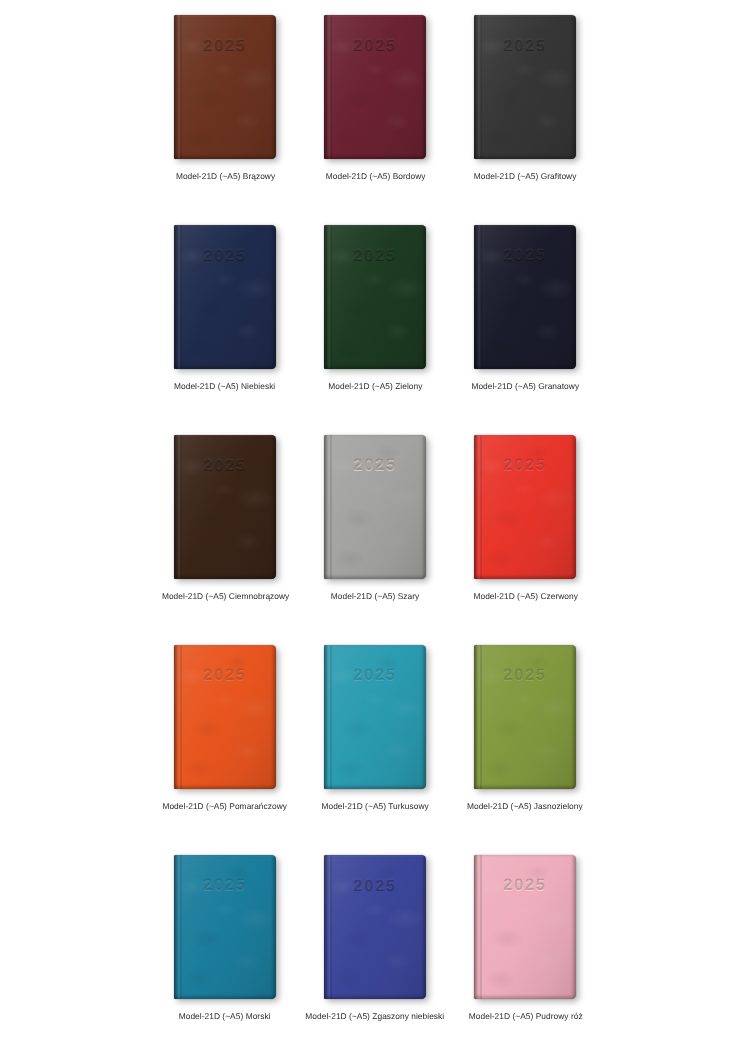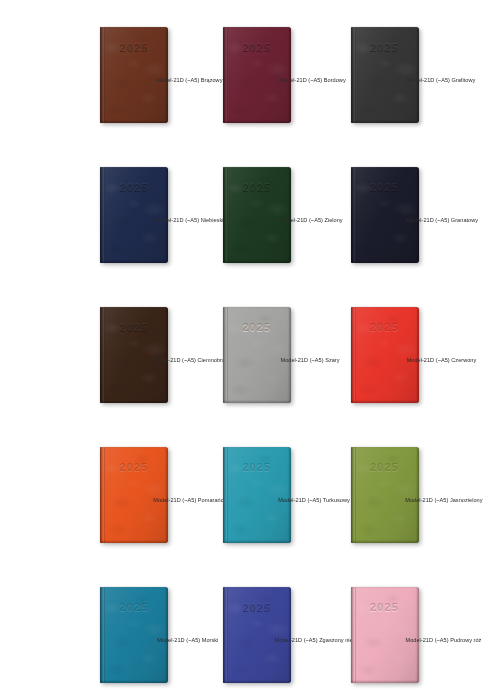--- a/index.html
+++ b/index.html
@@ -19,21 +19,21 @@
     display: grid;
     grid-template-columns: repeat(3, 1fr);
     grid-template-rows: repeat(5, 140px);
     width: 300px;
     margin: 0 auto;
     padding-top: 0px;
   }
   .cell {
     position: relative;
     display: flex;
-    flex-direction: row;
+    flex-direction: column;
     align-items: center;
     justify-content: flex-start;
     padding-top: 10px;
   }
   
   .book {
     position: relative;
     width: 68px;
     height: 96px;
     border-radius: 1px 3px 3px 1px;

